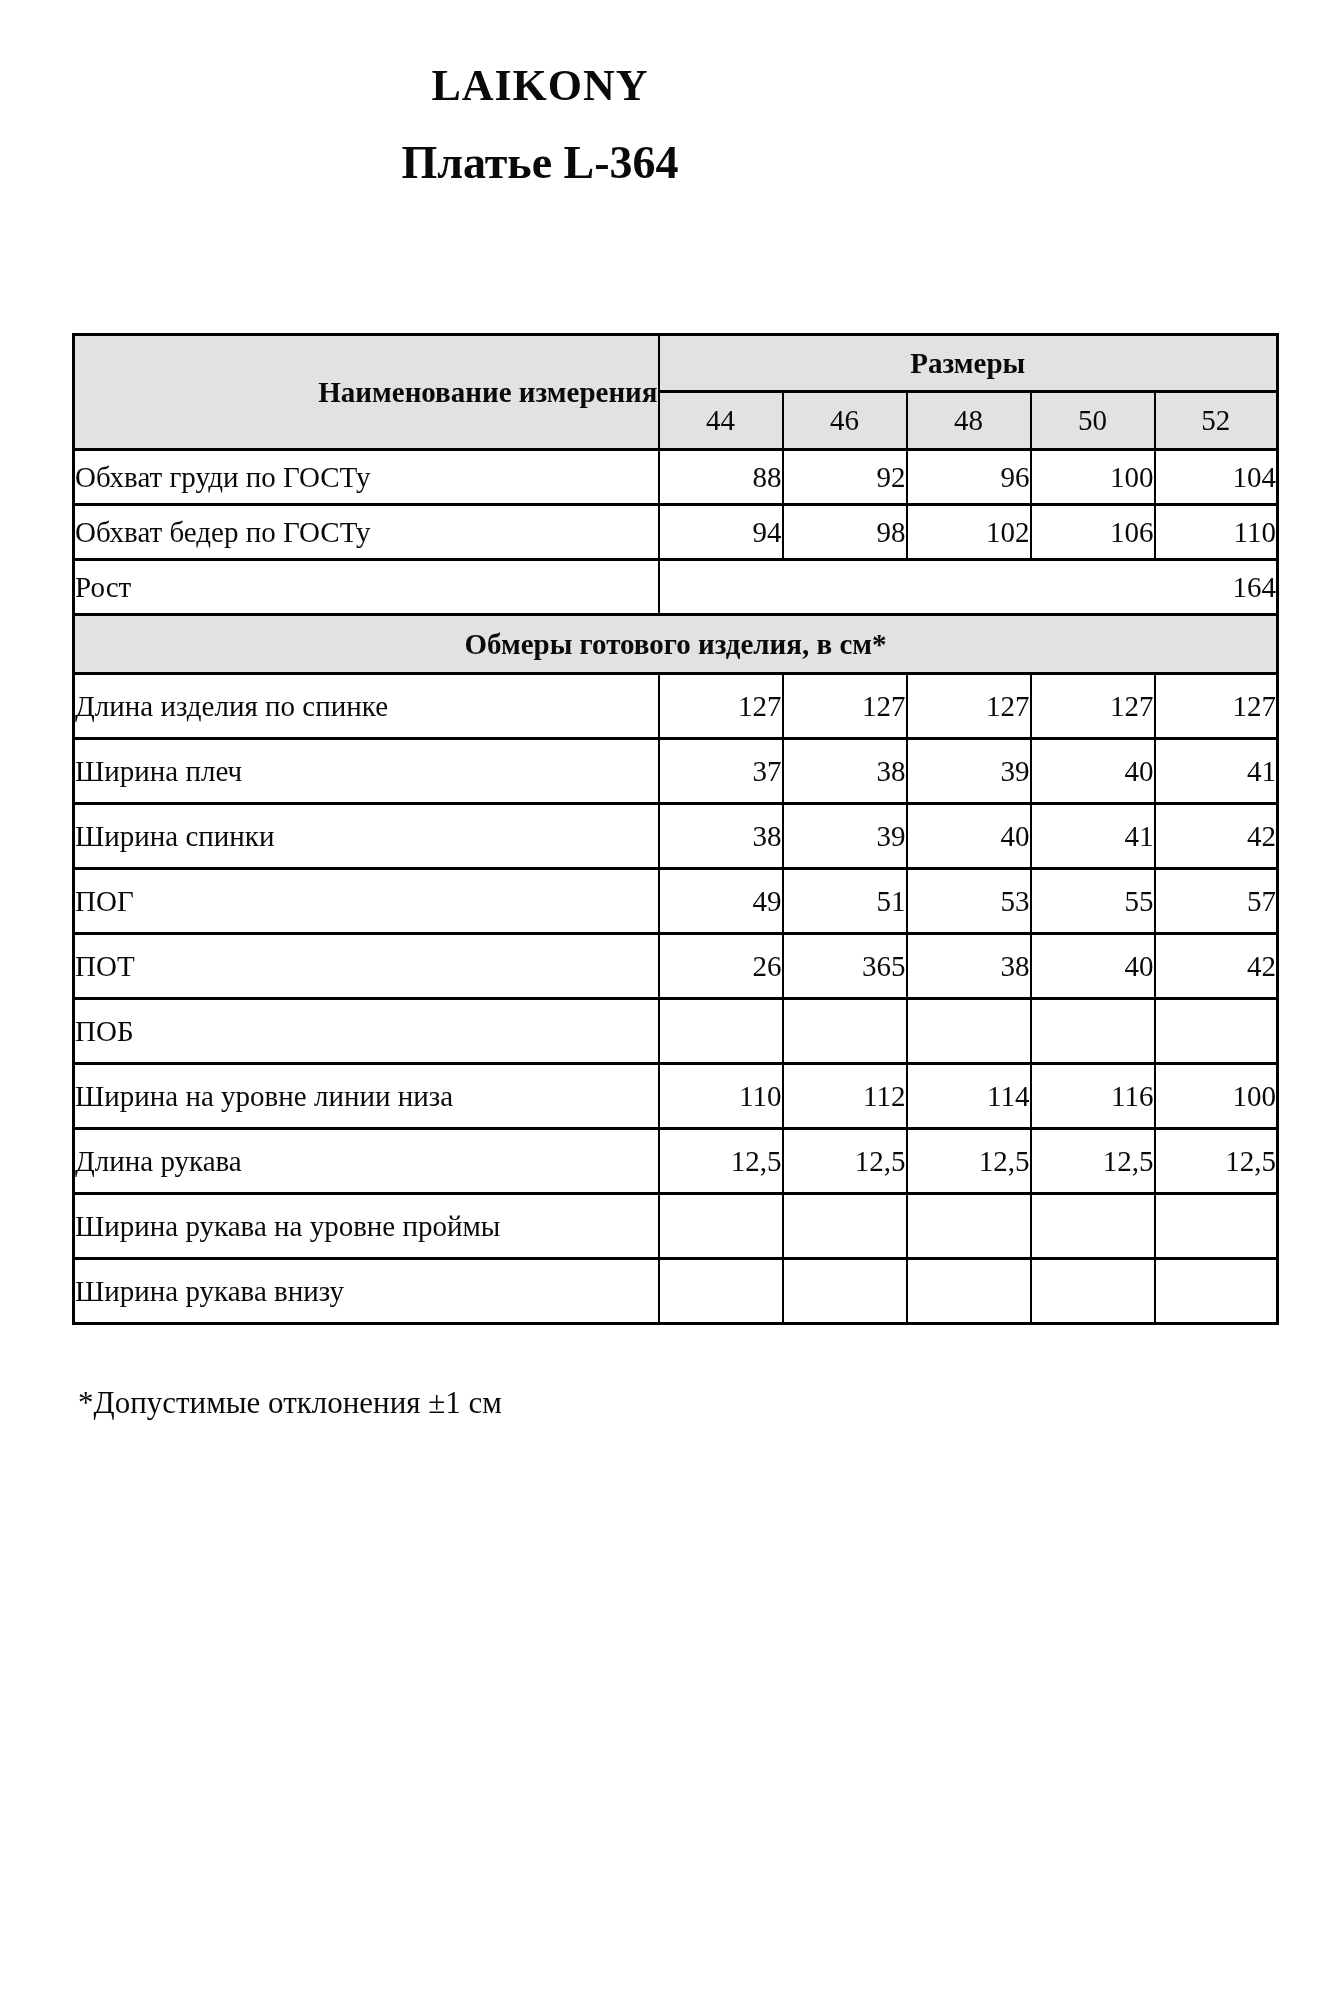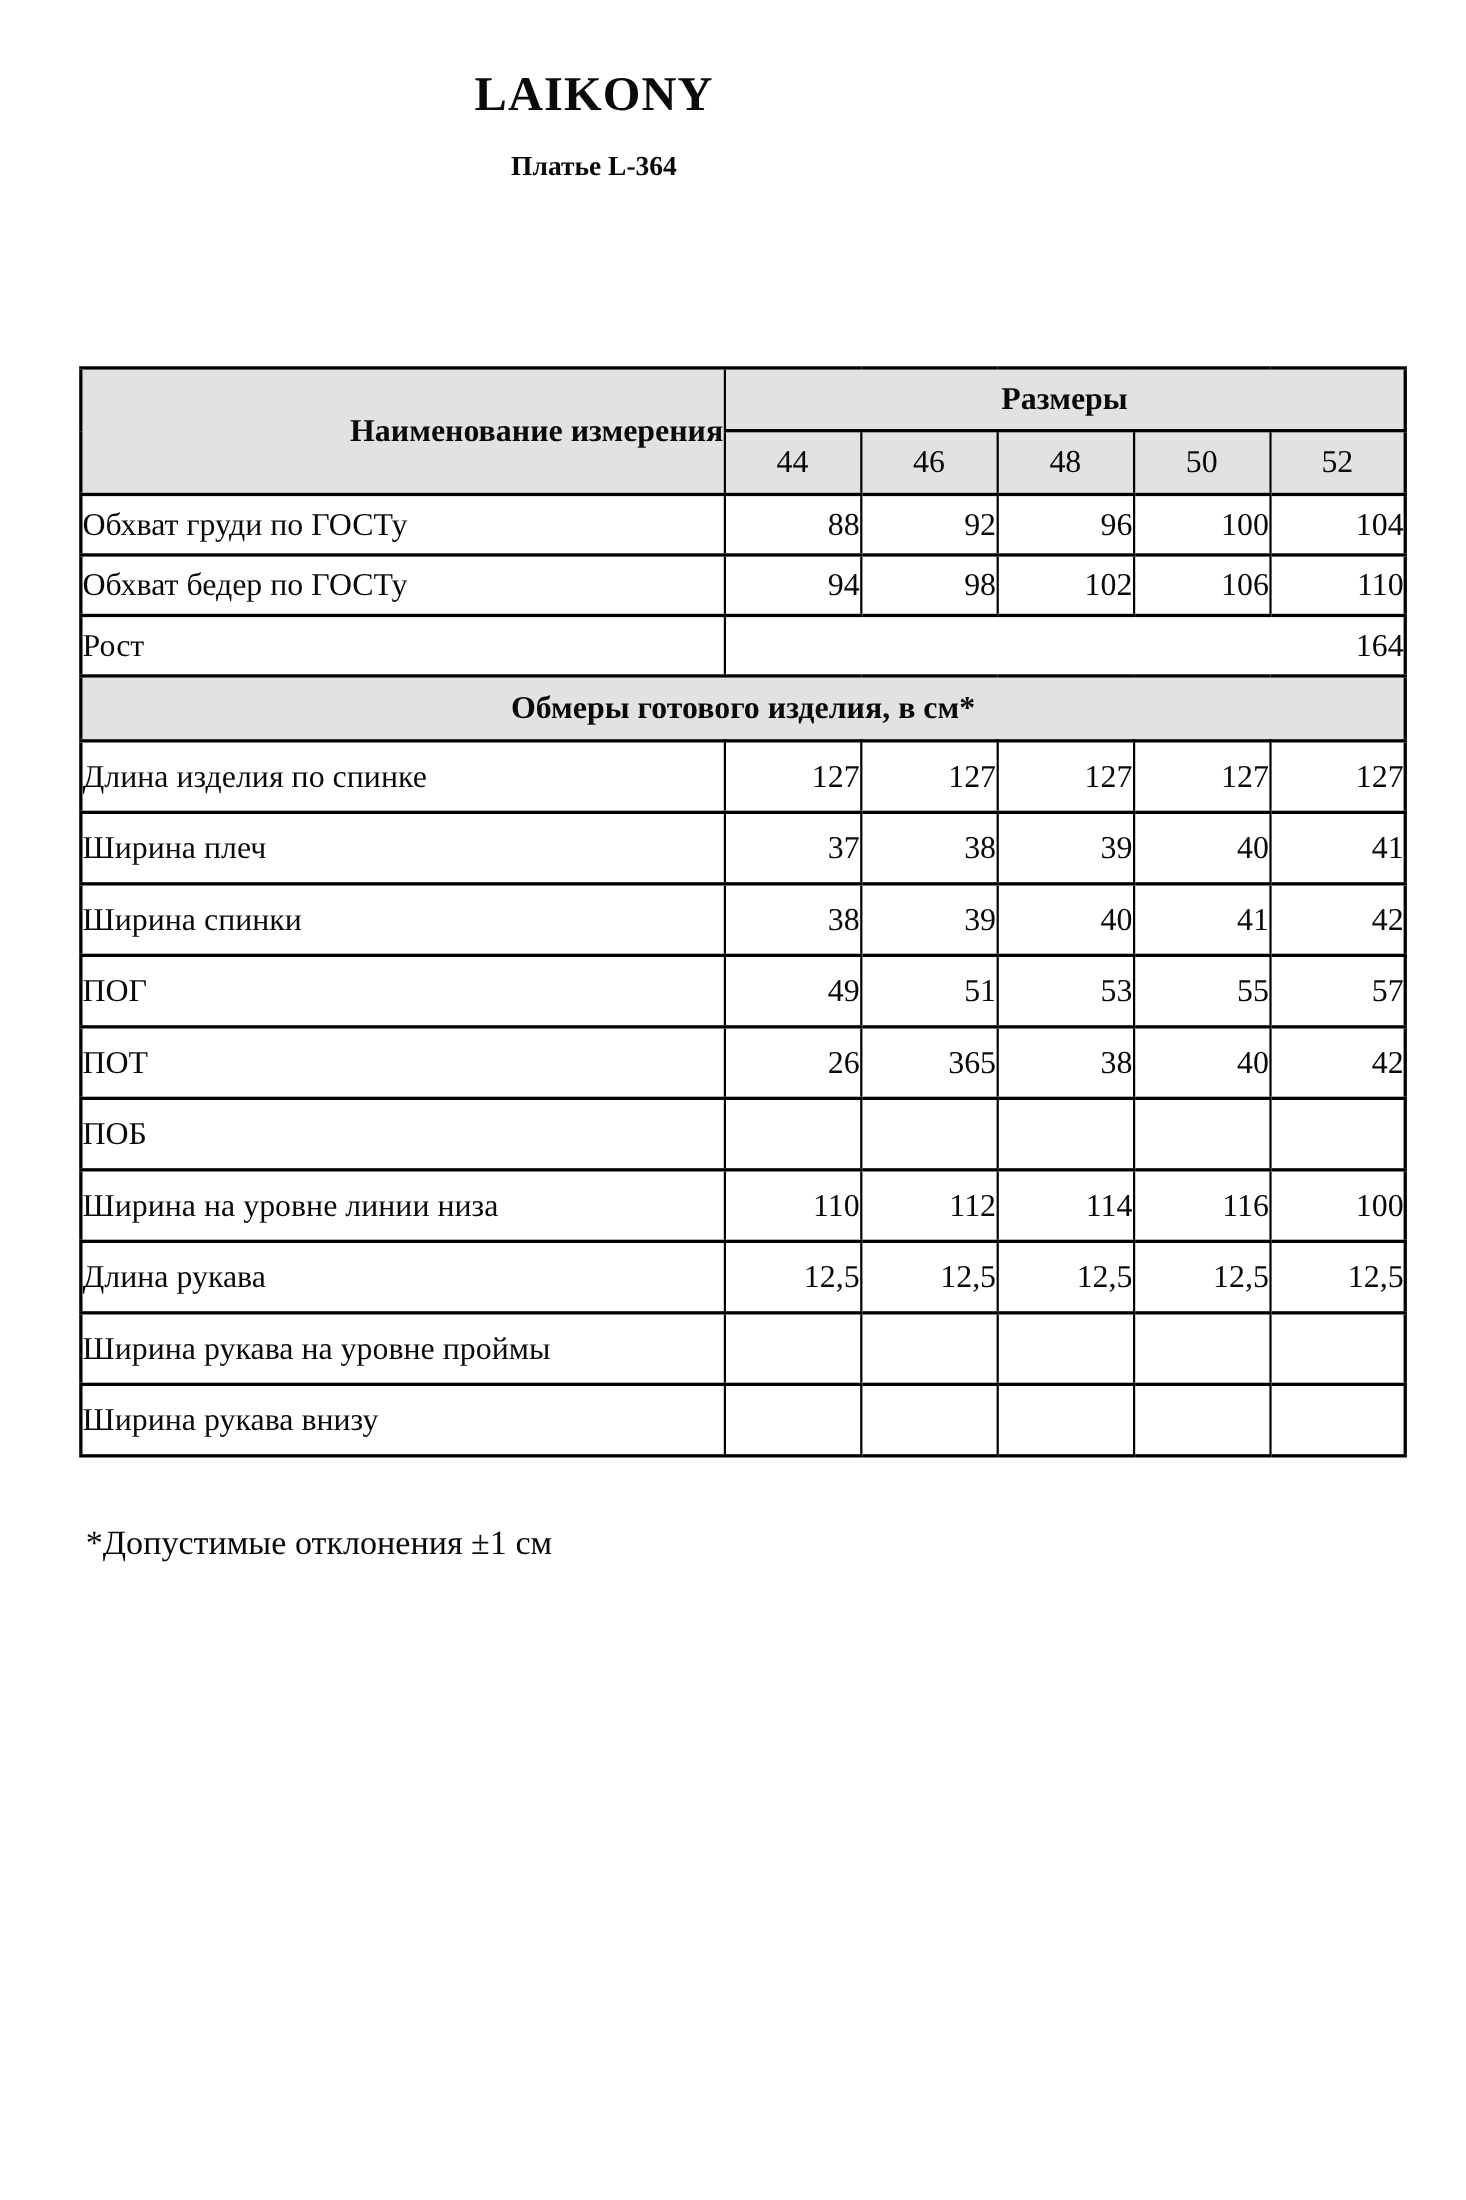--- a/index.html
+++ b/index.html
@@ -30,21 +30,21 @@
     line-height: 1.1;
   }
   .subtitle {
     margin-top: 30px;
     font-size: 31px;
     font-weight: normal;
     line-height: 1.1;
   }
   .product-title {
     margin-top: 28px;
-    font-size: 25px;
+    font-size: 46px;
     font-weight: bold;
     line-height: 1.1;
   }
   table.size-table {
     position: absolute;
     left: 72px;
     top: 333px;
     width: 1204px;
     border-collapse: collapse;
     table-layout: fixed;

